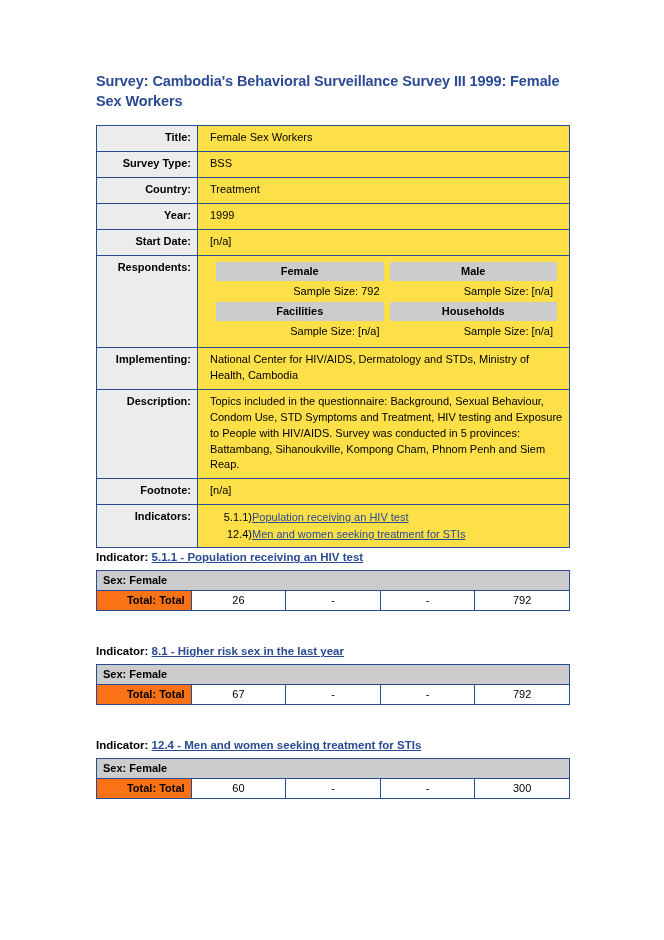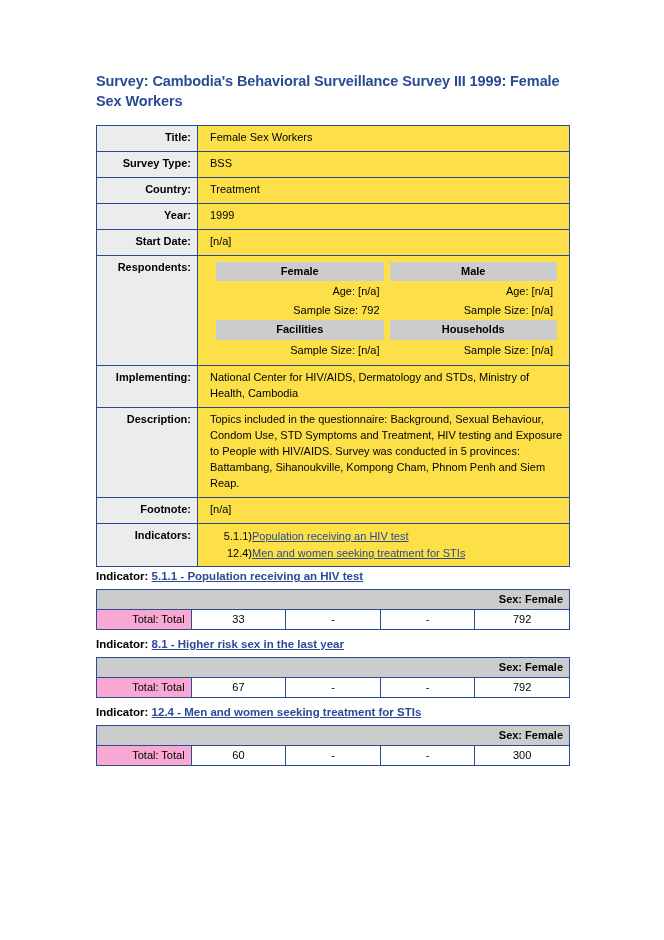--- a/index.html
+++ b/index.html
@@ -115,45 +115,45 @@
     font-size: 11.5px;
     font-weight: bold;
     margin: 3px 0 7px 0;
     white-space: nowrap;
   }
   .ind-heading .ind-heading-link {
     color: #2b4a94;
     text-decoration: underline;
     font-weight: bold;
   }
-  .spacer-above { margin-top: 8px; }
+  .spacer-above { margin-top: 34px; }
 
   
   table.data {
     border-collapse: collapse;
     width: 474px;
     table-layout: fixed;
     border: 1px solid #2b4a94;
     margin: 0 0 0 0;
   }
   table.data td {
     border: 1px solid #2b4a94;
     font-size: 11px;
     padding: 3px 6px 4px 6px;
   }
   td.grp {
     background: #cccccc;
     font-weight: bold;
-    text-align: right;
+    text-align: left;
     padding: 4px 6px 5px 6px;
     margin-top: 47px;
   }
   td.rowlbl {
-    background: #f9a8d4;
-    font-weight: normal;
+    background: #f97316;
+    font-weight: bold;
     text-align: right;
     padding-right: 7px;
   }
   td.num {
     background: #ffffff;
     text-align: center;
   }
   .c1 { width: 222px; }
   .c2 { width: 80px; }
   .c3 { width: 39px; }
@@ -193,24 +193,20 @@
       <tr>
         <td class="lbl">Respondents:</td>
         <td class="val resp">
           <table class="resp-grid">
             <tbody>
               <tr>
                 <td class="sub-head">Female</td>
                 <td class="sub-head">Male</td>
               </tr>
               <tr>
-                <td class="sub-val">Age: [n/a]</td>
-                <td class="sub-val">Age: [n/a]</td>
-              </tr>
-              <tr>
                 <td class="sub-val">Sample Size: 792</td>
                 <td class="sub-val">Sample Size: [n/a]</td>
               </tr>
               <tr>
                 <td class="sub-head">Facilities</td>
                 <td class="sub-head">Households</td>
               </tr>
               <tr>
                 <td class="sub-val">Sample Size: [n/a]</td>
                 <td class="sub-val">Sample Size: [n/a]</td>
@@ -254,21 +250,21 @@
   </table>
 
   <div class="ind-heading"><span>Indicator:</span> <a href="#" class="ind-heading-link">5.1.1 - Population receiving an HIV test</a></div>
   <table class="data">
     <tbody>
       <tr>
         <td class="grp" colspan="5">Sex: Female</td>
       </tr>
       <tr>
         <td class="rowlbl c1">Total: Total</td>
-        <td class="num c2">33</td>
+        <td class="num c2">26</td>
         <td class="num c3">-</td>
         <td class="num c4">-</td>
         <td class="num c5">792</td>
       </tr>
     </tbody>
   </table>
 
   <div class="ind-heading spacer-above"><span>Indicator:</span> <a href="#" class="ind-heading-link">8.1 - Higher risk sex in the last year</a></div>
   <table class="data">
     <tbody>

